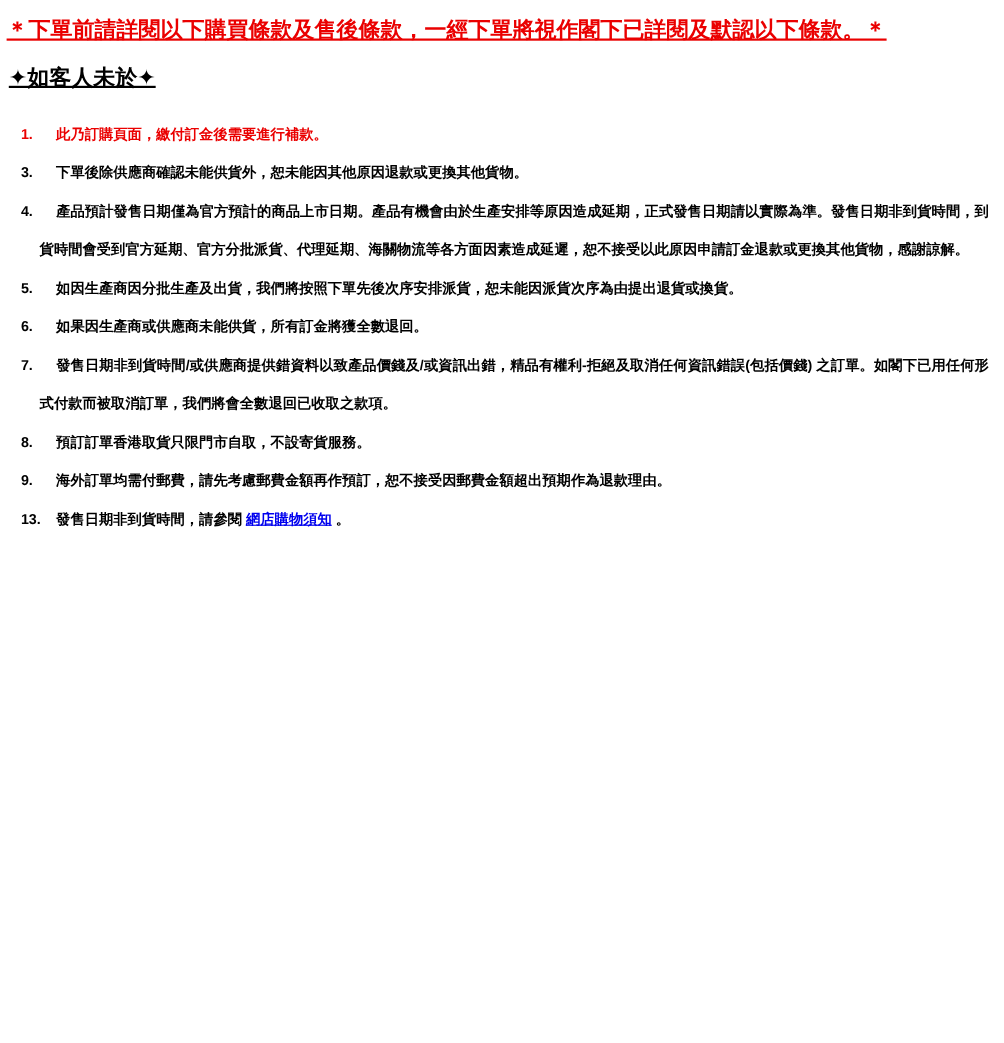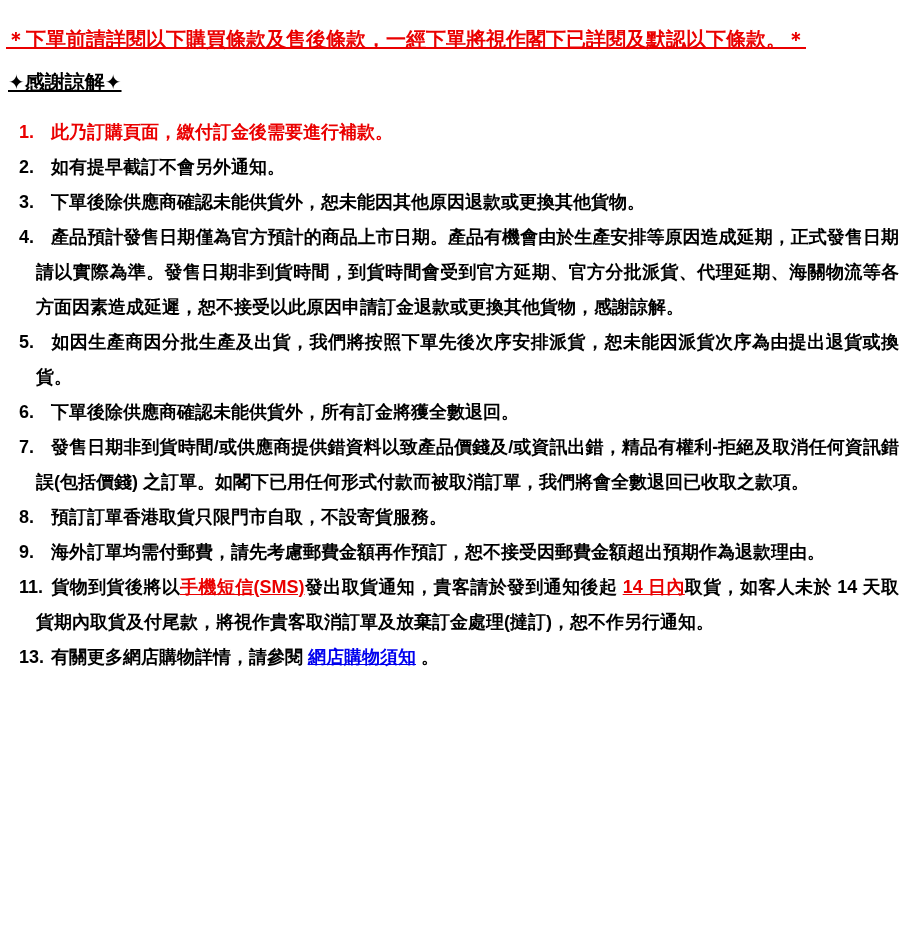--- a/index.html
+++ b/index.html
@@ -15,36 +15,36 @@
     font-weight:700;
     color:var(--ink);
     overflow:hidden;
   }
   .page{padding:13px 10px 0 6px;}
   .notice{
     color:var(--red);
     text-decoration:underline;
     font-size:20px;
     line-height:30px;
-    margin:11px 0 15px 0;
+    margin:0 0 15px 0;
     white-space:nowrap;
   }
   .heading{
     font-size:20px;
     line-height:26px;
     text-decoration:underline;
     display:inline-block;
     margin:0 0 20px 2px;
   }
   .terms{margin:0;padding:0;list-style:none;}
   .term{
     margin-left:30px;
     margin-right:4px;
     text-indent:-17px;
-    font-size:18px;
+    font-size:13px;
     line-height:35px;
     text-align:justify;
   }
   .term .num{
     display:inline-block;
     width:32px;
     text-indent:0;
   }
   .term.red{color:var(--red);}
   .seg-normal{}
@@ -52,29 +52,27 @@
   .seg-red-underline{color:var(--red);text-decoration:underline;}
   .seg-link{color:var(--link);text-decoration:underline;cursor:pointer;}
 </style>
 </head>
 <body>
 
 <div class="page">
   <div class="notice">＊下單前請詳閱以下購買條款及售後條款，一經下單將視作閣下已詳閱及默認以下條款。＊</div>
 
   <div>
-    <span class="heading">✦感謝諒解✦</span>
+    <span class="heading">✦如客人未於✦</span>
   </div>
 
   <div class="terms" id="terms-list">
       <div class="term red"><span class="num">1.</span><span class="seg-red">此乃訂購頁面，繳付訂金後需要進行補款。</span></div>
-      <div class="term"><span class="num">2.</span><span class="seg-normal">如有提早截訂不會另外通知。</span></div>
       <div class="term"><span class="num">3.</span><span class="seg-normal">下單後除供應商確認未能供貨外，恕未能因其他原因退款或更換其他貨物。</span></div>
       <div class="term"><span class="num">4.</span><span class="seg-normal">產品預計發售日期僅為官方預計的商品上市日期。產品有機會由於生產安排等原因造成延期，正式發售日期請以實際為準。發售日期非到貨時間，到貨時間會受到官方延期、官方分批派貨、代理延期、海關物流等各方面因素造成延遲，恕不接受以此原因申請訂金退款或更換其他貨物，感謝諒解。</span></div>
       <div class="term"><span class="num">5.</span><span class="seg-normal">如因生產商因分批生產及出貨，我們將按照下單先後次序安排派貨，恕未能因派貨次序為由提出退貨或換貨。</span></div>
-      <div class="term"><span class="num">6.</span><span class="seg-normal">下單後除供應商確認未能供貨外，所有訂金將獲全數退回。</span></div>
+      <div class="term"><span class="num">6.</span><span class="seg-normal">如果因生產商或供應商未能供貨，所有訂金將獲全數退回。</span></div>
       <div class="term"><span class="num">7.</span><span class="seg-normal">發售日期非到貨時間/或供應商提供錯資料以致產品價錢及/或資訊出錯，精品有權利-拒絕及取消任何資訊錯誤(包括價錢) 之訂單。如閣下已用任何形式付款而被取消訂單，我們將會全數退回已收取之款項。</span></div>
       <div class="term"><span class="num">8.</span><span class="seg-normal">預訂訂單香港取貨只限門市自取，不設寄貨服務。</span></div>
       <div class="term"><span class="num">9.</span><span class="seg-normal">海外訂單均需付郵費，請先考慮郵費金額再作預訂，恕不接受因郵費金額超出預期作為退款理由。</span></div>
-      <div class="term"><span class="num">11.</span><span class="seg-normal">貨物到貨後將以</span><span class="seg-red-underline">手機短信(SMS)</span><span class="seg-normal">發出取貨通知，貴客請於發到通知後起 </span><span class="seg-red-underline">14 日內</span><span class="seg-normal">取貨，如客人未於 14 天取貨期內取貨及付尾款，將視作貴客取消訂單及放棄訂金處理(撻訂)，恕不作另行通知。</span></div>
-      <div class="term"><span class="num">13.</span><span class="seg-normal">有關更多網店購物詳情，請參閱 </span><span class="seg-link">網店購物須知</span><span class="seg-normal"> 。</span></div>
+      <div class="term"><span class="num">13.</span><span class="seg-normal">發售日期非到貨時間，請參閱 </span><span class="seg-link">網店購物須知</span><span class="seg-normal"> 。</span></div>
     </div>
 </div>
 
 </body></html>

